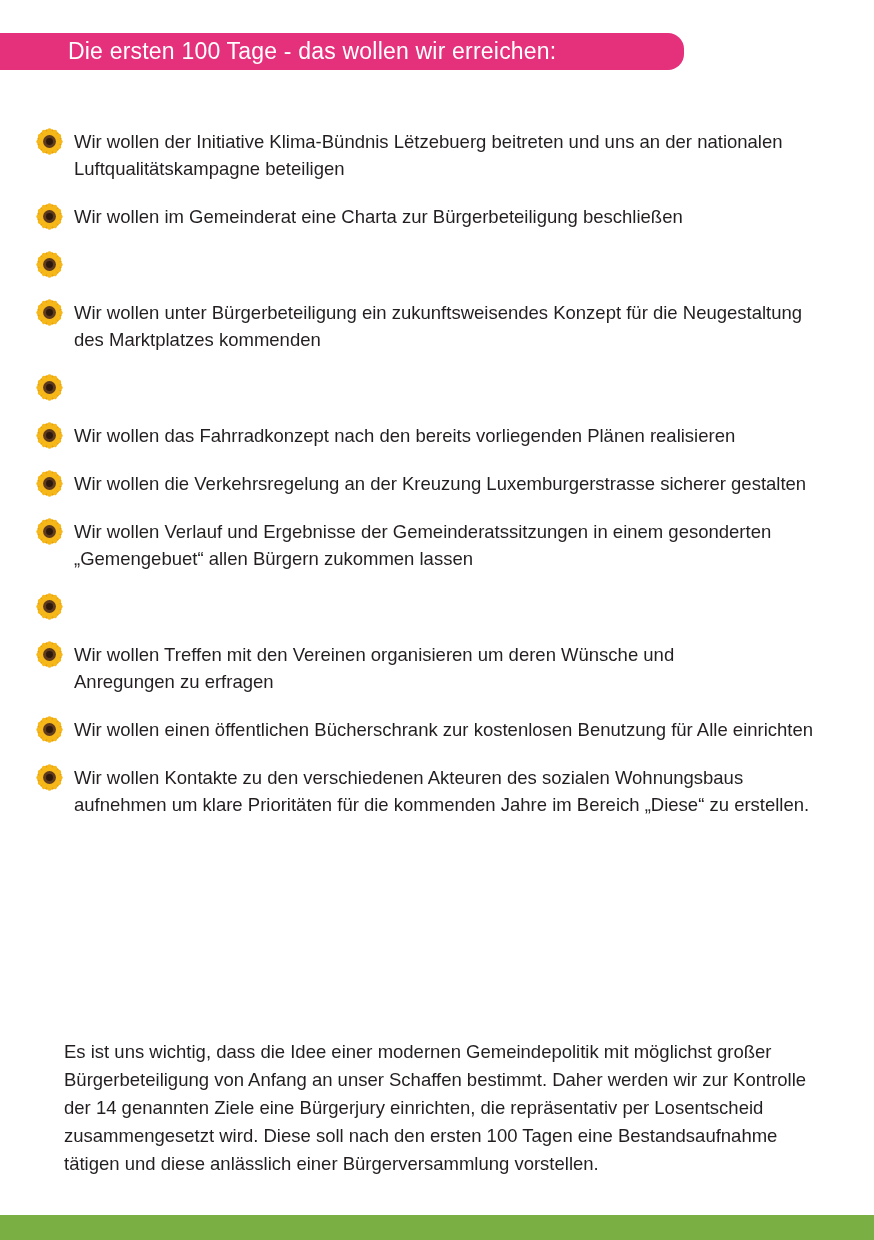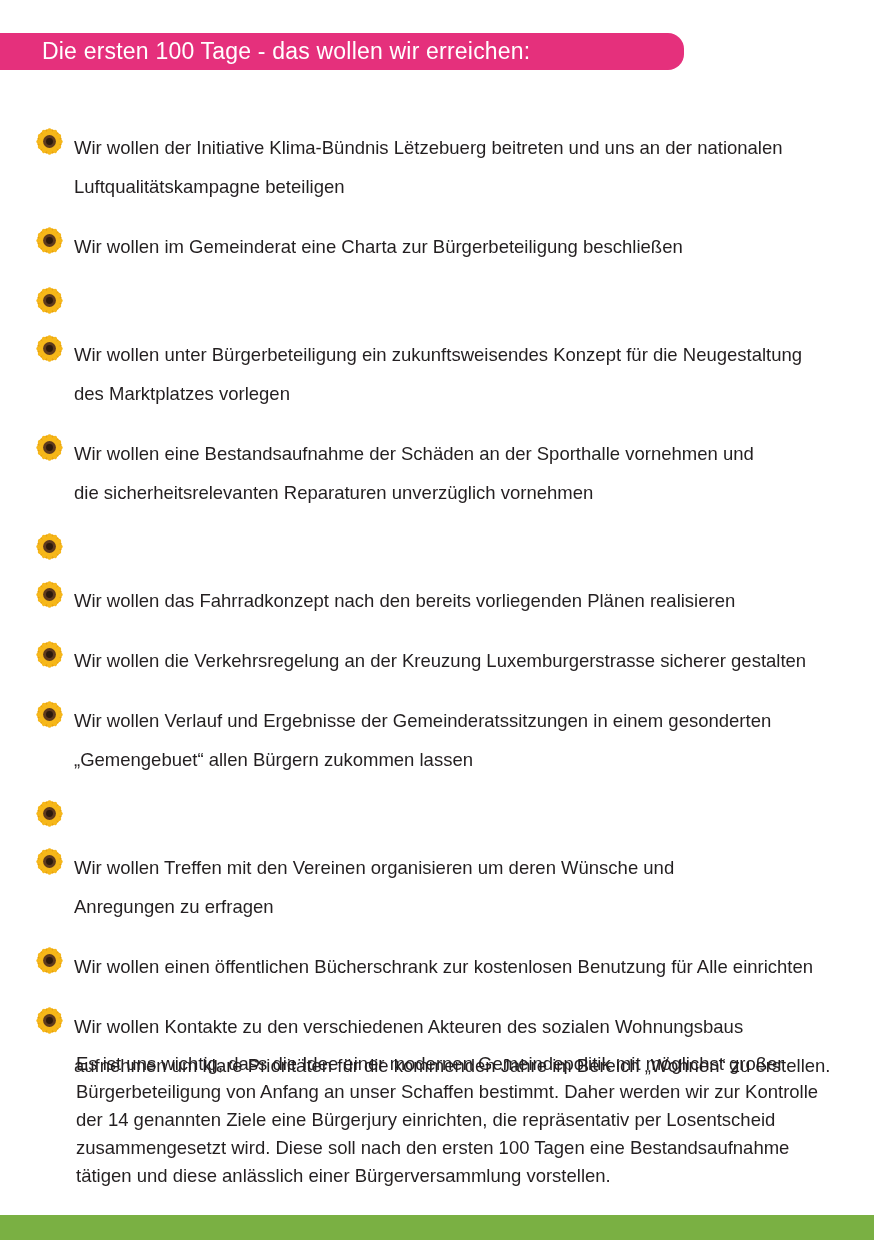--- a/index.html
+++ b/index.html
@@ -15,21 +15,21 @@
   .banner {
     position: absolute;
     top: 33px;
     left: 0;
     width: 684px;
     height: 37px;
     background: var(--banner_pink, #e5307c);
     border-radius: 0 16px 16px 0;
     display: flex;
     align-items: center;
-    padding-left: 42px;
+    padding-left: 68px;
     box-sizing: border-box;
   }
   .banner-title {
     color: #ffffff;
     font-size: 23px;
     letter-spacing: 0.2px;
     white-space: nowrap;
   }
   .goals {
     position: absolute;
@@ -45,29 +45,29 @@
   .bullet {
     flex: 0 0 27px;
     width: 27px;
     height: 27px;
     margin-right: 11px;
     margin-top: 0px;
   }
   .item-text {
     margin: 0;
     font-size: 18.5px;
-    line-height: 39px;
+    line-height: 27px;
     white-space: pre-line;
   }
   .closing {
     position: absolute;
     top: 1038px;
     left: 64px;
     width: 786px;
-    margin: 12px;
+    margin: 0;
     font-size: 18.5px;
     line-height: 28px;
     white-space: pre-line;
   }
   .footer-bar {
     position: absolute;
     left: 0;
     bottom: 0;
     width: 100%;
     height: 25px;
@@ -138,28 +138,21 @@
     <div class="item">
       <svg class="bullet" viewBox="0 0 32 32">
           <use href="#sunflower"></use>
         </svg>
     </div>
     <div class="item">
       <svg class="bullet" viewBox="0 0 32 32">
           <use href="#sunflower"></use>
         </svg>
       <p class="item-text">Wir wollen unter Bürgerbeteiligung ein zukunftsweisendes Konzept für die Neugestaltung
-des Marktplatzes vorlegen</p>
-    </div>
-    <div class="item">
-      <svg class="bullet" viewBox="0 0 32 32">
-          <use href="#sunflower"></use>
-        </svg>
-      <p class="item-text">Wir wollen eine Bestandsaufnahme der Schäden an der Sporthalle vornehmen und
-die sicherheitsrelevanten Reparaturen unverzüglich vornehmen</p>
+des Marktplatzes kommenden</p>
     </div>
     <div class="item">
       <svg class="bullet" viewBox="0 0 32 32">
           <use href="#sunflower"></use>
         </svg>
     </div>
     <div class="item">
       <svg class="bullet" viewBox="0 0 32 32">
           <use href="#sunflower"></use>
         </svg>
@@ -194,21 +187,21 @@
       <svg class="bullet" viewBox="0 0 32 32">
           <use href="#sunflower"></use>
         </svg>
       <p class="item-text">Wir wollen einen öffentlichen Bücherschrank zur kostenlosen Benutzung für Alle einrichten</p>
     </div>
     <div class="item">
       <svg class="bullet" viewBox="0 0 32 32">
           <use href="#sunflower"></use>
         </svg>
       <p class="item-text">Wir wollen Kontakte zu den verschiedenen Akteuren des sozialen Wohnungsbaus
-aufnehmen um klare Prioritäten für die kommenden Jahre im Bereich „Wohnen“ zu erstellen.</p>
+aufnehmen um klare Prioritäten für die kommenden Jahre im Bereich „Diese“ zu erstellen.</p>
     </div>
   </div>
 
   <p class="closing">Es ist uns wichtig, dass die Idee einer modernen Gemeindepolitik mit möglichst großer
 Bürgerbeteiligung von Anfang an unser Schaffen bestimmt. Daher werden wir zur Kontrolle
 der 14 genannten Ziele eine Bürgerjury einrichten, die repräsentativ per Losentscheid
 zusammengesetzt wird. Diese soll nach den ersten 100 Tagen eine Bestandsaufnahme
 tätigen und diese anlässlich einer Bürgerversammlung vorstellen.</p>
 
   <div class="footer-bar"></div>

